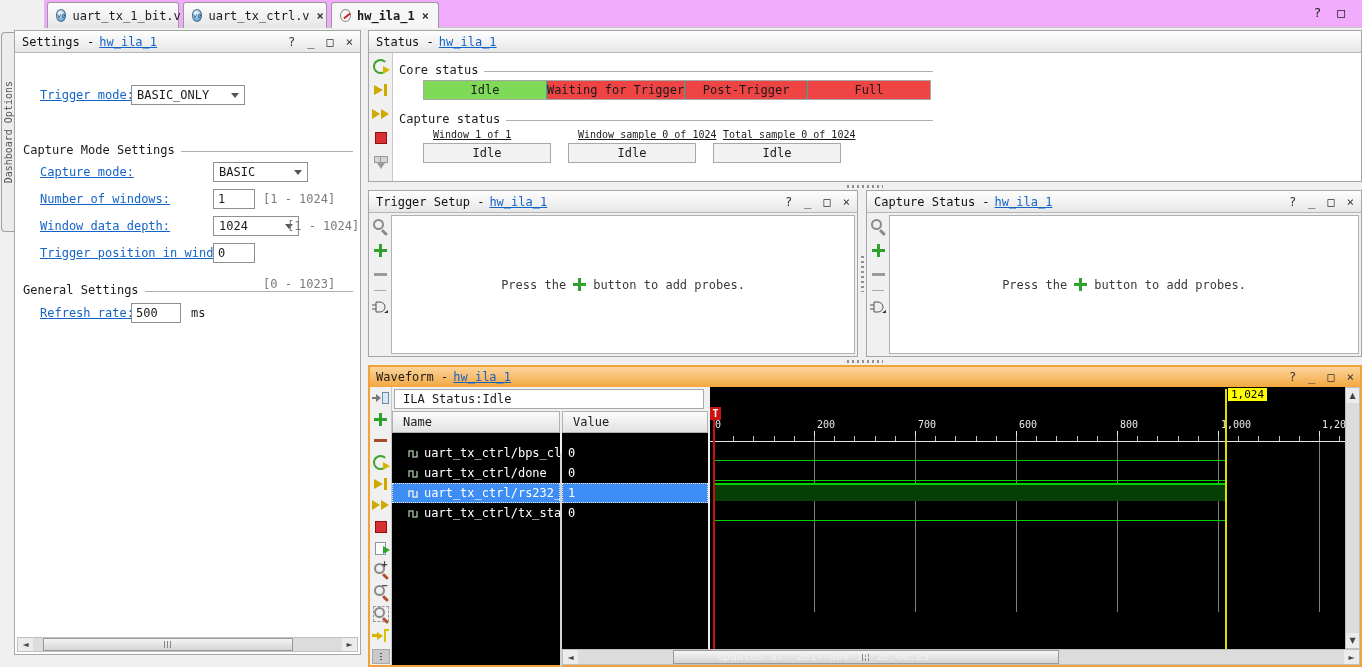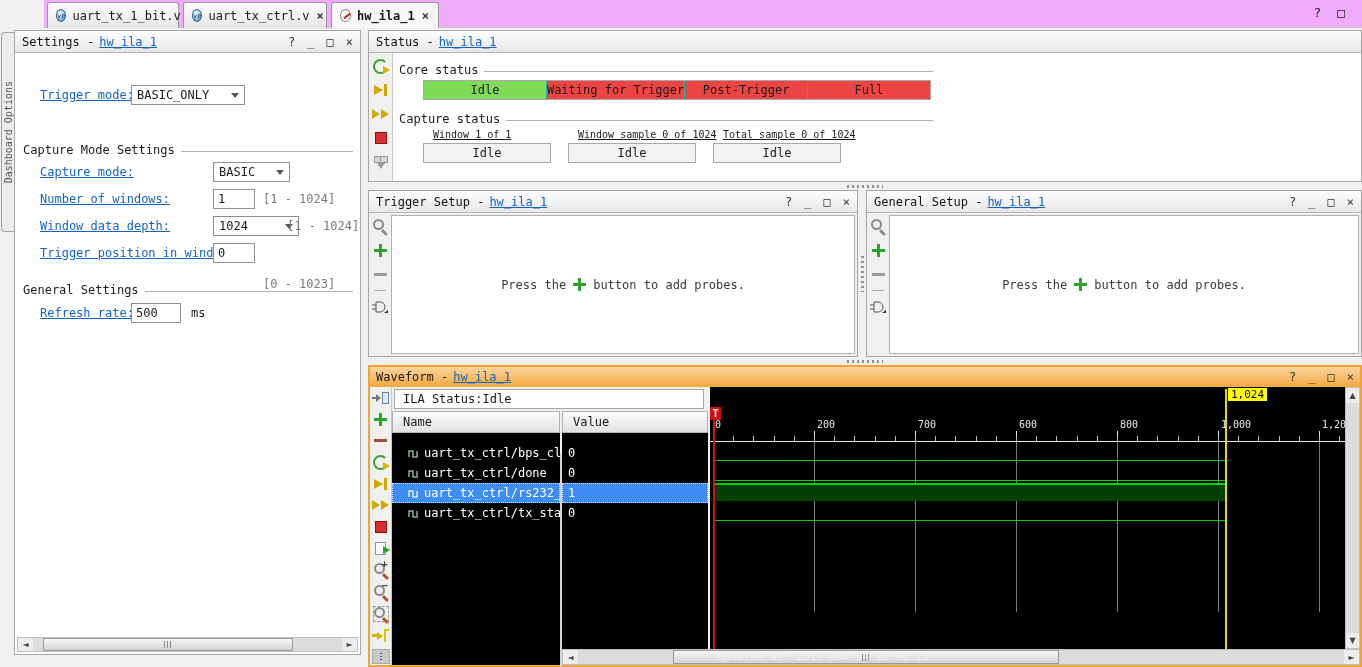--- a/index.html
+++ b/index.html
@@ -213,21 +213,21 @@
         <span>BASIC_ONLY</span>
           <span class="caret"></span>
       </div>
 
       <div class="sec" style="left:8px;top:90px;">
         <span class="txt">Capture Mode Settings</span>
       </div>
       <div class="frow" style="left:25px;top:109px;">
         <span class="flink">Capture mode:</span>
       </div>
-      <div class="combo" style="left:198px;top:109px;width:77px;">
+      <div class="combo" style="left:198px;top:109px;width:95px;">
         <span>BASIC</span>
           <span class="caret"></span>
       </div>
 
       <div class="frow" style="left:25px;top:136px;">
         <span class="flink">Number of windows:</span>
       </div>
       <div class="tinput" style="left:198px;top:136px;width:42px;">
         <span>1</span>
       </div>
@@ -380,21 +380,21 @@
       <div class="probe-area">
         <span>Press the</span>
         <span class="i-plus"></span>
         <span>button to add probes.</span>
       </div>
     </div>
   </div>
 
   <div class="panel" style="left:866px;top:190px;width:496px;height:167px;">
     <div class="phead">
-      <span class="ttl">General Setup - </span>
+      <span class="ttl">Capture Status - </span>
         <a class="plink">hw_ila_1</a>
       <span class="pbtns">
         <span>?</span>
         <span>_</span>
         <span>□</span>
         <span>×</span>
       </span>
     </div>
     <div class="pbody" style="background:#f0f0f0;">
       <div class="vtoolbar" style="left:0;top:0;width:22px;height:100%;border-right:none;">

